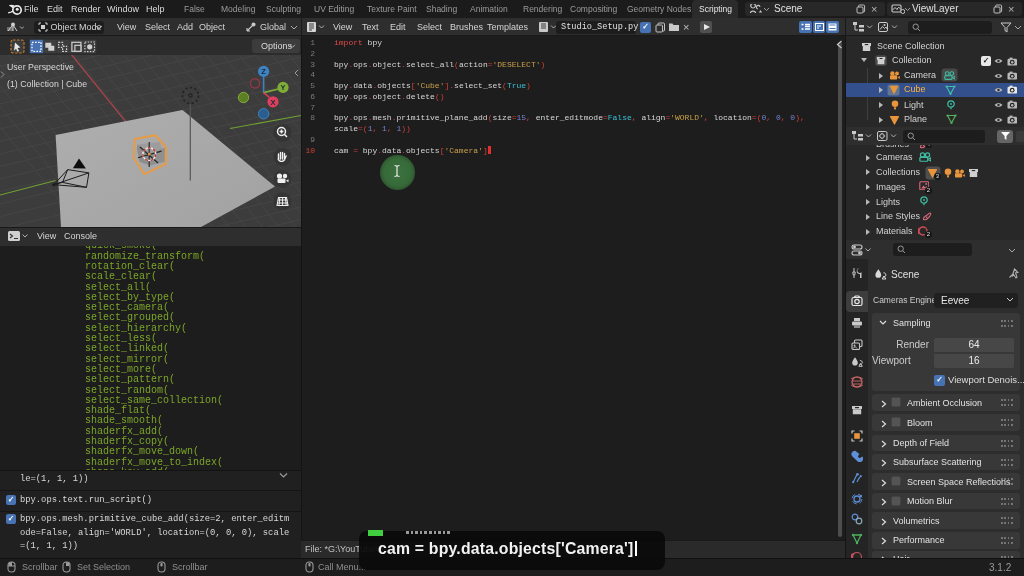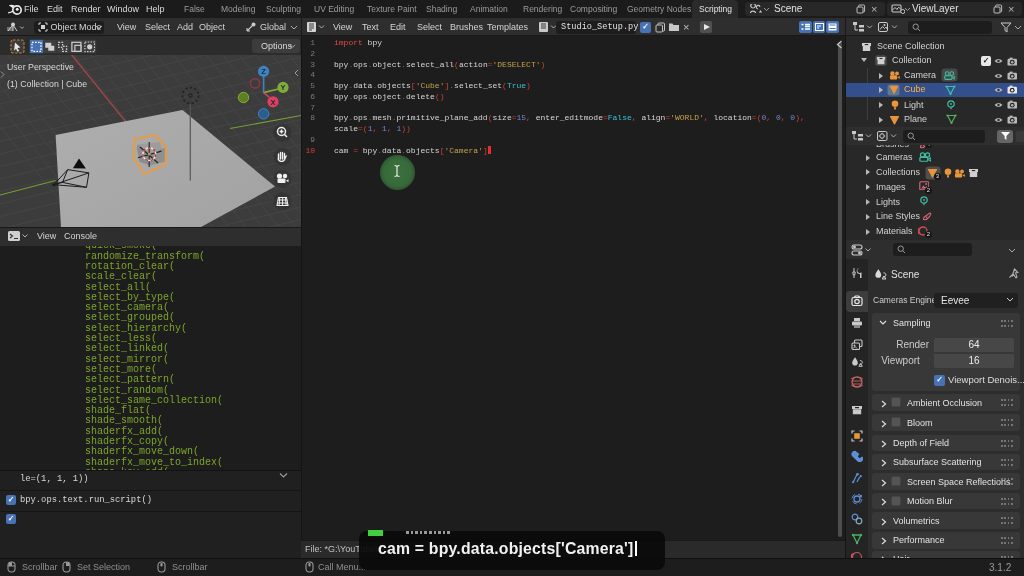--- a/index.html
+++ b/index.html
@@ -345,20 +345,23 @@
 <div class="a" style="left:0;top:470px;width:301px;height:1px;background:#121212"></div>
 <div class="a" style="left:0;top:489.5px;width:301px;height:1px;background:#151515"></div>
 <div class="a" style="left:0;top:510.5px;width:301px;height:1px;background:#151515"></div>
 <pre class="a mono" style="left:20px;top:472.6px;font-size:8.8px;line-height:13.4px;color:#d8d8d8">le=(1, 1, 1))</pre>
 <svg class="a" style="left:279px;top:472px" width="9" height="7" viewBox="0 0 9 7">
       <path d="M1 1.5 l3.5 3.5 L8 1.5" stroke="#9a9a9a" stroke-width="1.2" fill="none"></path>
     </svg>
 <div class="cb" style="left:6px;top:494.5px">✓</div>
 <pre class="a mono" style="left:20px;top:493.5px;font-size:8.8px;line-height:13.4px;color:#d8d8d8">bpy.ops.text.run_script()</pre>
 <div class="cb" style="left:6px;top:514px">✓</div>
+<pre class="a mono" style="left:20px;top:513.2px;font-size:8.8px;line-height:13.4px;color:#d8d8d8">bpy.ops.mesh.primitive_cube_add(size=2, enter_editm
+ode=False, align='WORLD', location=(0, 0, 0), scale
+=(1, 1, 1))</pre>
 <div class="a" id="texted" style="left:301px;top:36px;width:544px;height:504px;background:#1d1d1d;border-left:1px solid #141414"></div>
 <pre class="a mono" style="left:301px;top:38.2px;width:14px;text-align:right;font-size:8px;line-height:10.75px;color:#7a7a7a">1
 2
 3
 4
 5
 6
 7
 8
 
@@ -699,21 +702,21 @@
       <path d="M1 1 l3 3 l3-3" stroke="#ccc" fill="none"></path>
     </svg>
 <div class="panel" style="top:313px;height:78px"></div>
 <svg class="a" style="left:879px;top:320px" width="8" height="6" viewBox="0 0 8 6">
       <path d="M1 1 l3 3 l3-3" stroke="#ddd" stroke-width="1.2" fill="none"></path>
     </svg>
 <div class="a phead" style="left:893px;top:316px;line-height:15px">Sampling</div>
 <div class="dots" style="left:1001px;top:320px"></div>
 <div class="a" style="left:872px;top:338px;width:57px;text-align:right;font-size:10px;line-height:14px;color:#cbcbcb">Render</div>
 <div class="a" style="left:934px;top:338px;width:80px;height:14px;background:#474747;border-radius:2px 2px 0 0;font-size:10px;line-height:14px;text-align:center;color:#ececec">64</div>
-<div class="a" style="left:872px;top:353.5px;width:57px;text-align:center;font-size:10px;line-height:14px;color:#cbcbcb">Viewport</div>
+<div class="a" style="left:872px;top:353.5px;width:57px;text-align:left;font-size:10px;line-height:14px;color:#cbcbcb">Viewport</div>
 <div class="a" style="left:934px;top:353.5px;width:80px;height:14px;background:#474747;border-radius:0 0 2px 2px;font-size:10px;line-height:14px;text-align:center;color:#ececec">16</div>
 <div class="cb" style="left:934px;top:374.5px;width:11px;height:11px">✓</div>
 <div class="a" style="left:948px;top:373px;font-size:9.5px;line-height:14px;color:#dedede;white-space:nowrap">Viewport Denois...</div>
 <div class="panel" style="top:394.4px;height:16.5px"></div>
 <svg class="a" style="left:881px;top:399.59999999999997px" width="6" height="8" viewBox="0 0 6 8">
       <path d="M1 1 l3.5 3 L1 7" stroke="#ddd" stroke-width="1.2" fill="none"></path>
     </svg>
 <div class="ecb" style="left:891px;top:397.4px"></div>
 <div class="a phead" style="left:907px;top:395.59999999999997px;line-height:14px">Ambient Occlusion</div>
 <div class="dots" style="left:1001px;top:399.4px"></div>

